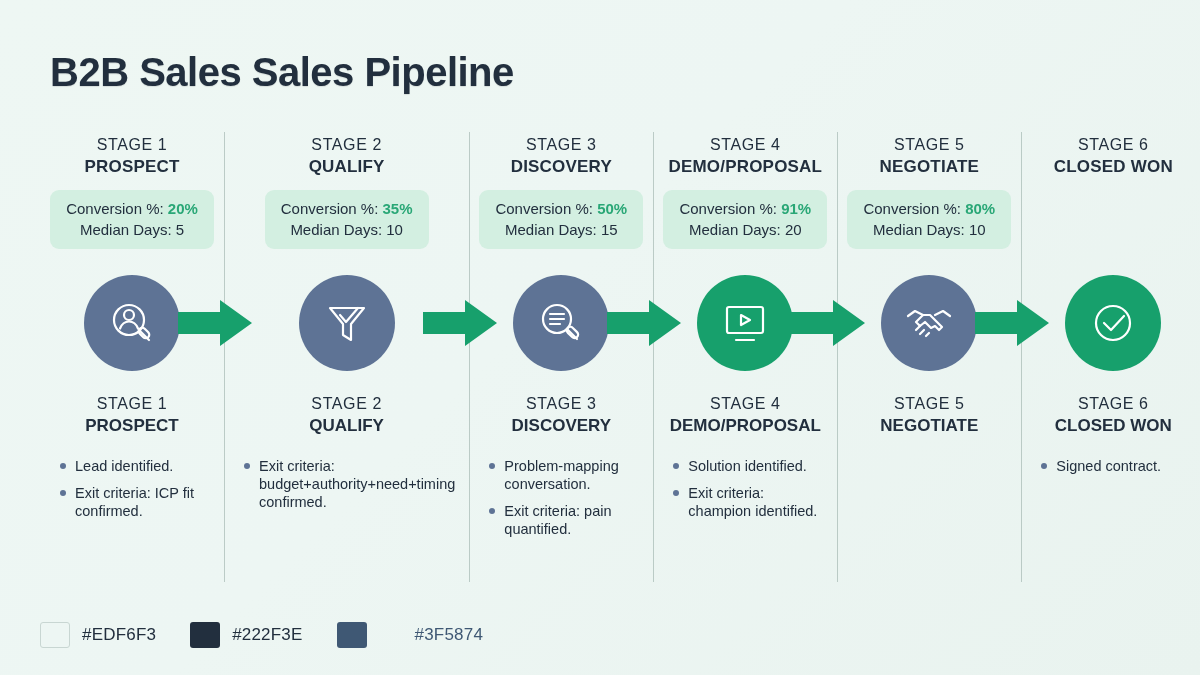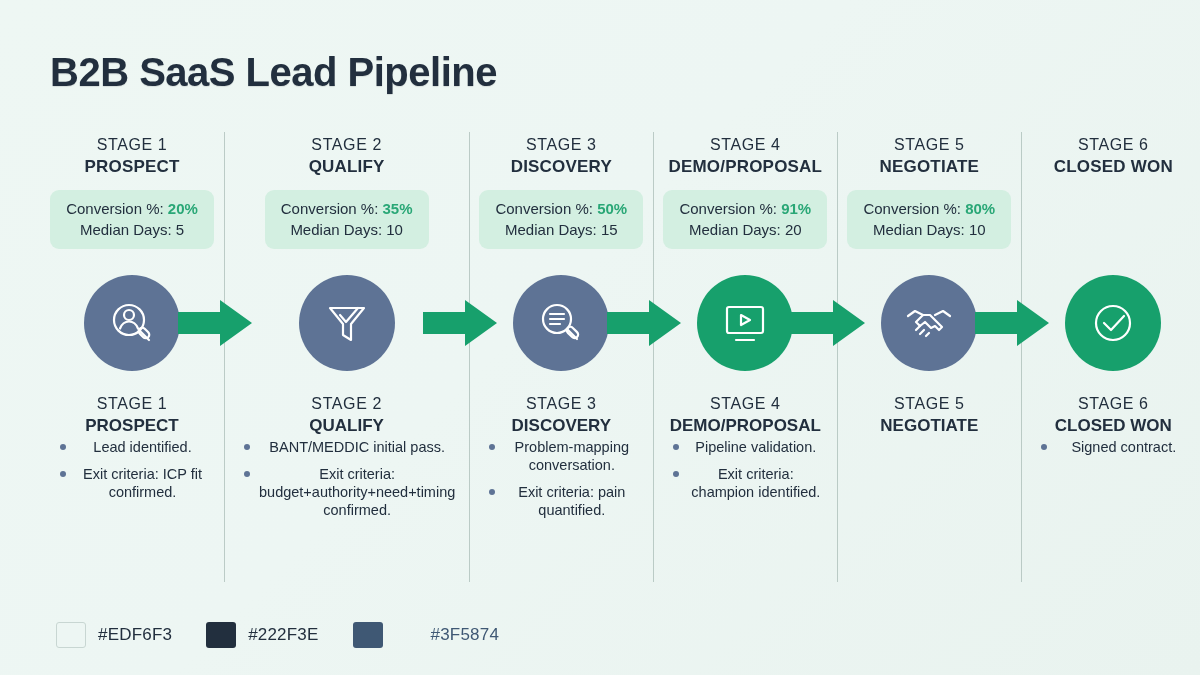--- a/index.html
+++ b/index.html
@@ -149,25 +149,24 @@
   }
   .stage-name-b {
     font-size: 17px;
     font-weight: bold;
     margin-top: 3px;
     text-align: center;
     white-space: nowrap;
   }
 
   ul.bullets {
-    margin-top: 2px;
+    margin-top: 21px;
     list-style: none;
     width: 100%;
     padding: 0 4px 0 8px;
-    text-align: center;
   }
   ul.bullets li {
     position: relative;
     padding-left: 17px;
     font-size: 14.5px;
     line-height: 18px;
     color: #222f3e;
     margin-bottom: 9px;
   }
   ul.bullets li::before {
@@ -177,21 +176,21 @@
     top: 6px;
     width: 6px;
     height: 6px;
     border-radius: 50%;
     background: #5e7395;
   }
 
   
   .legend {
     position: absolute;
-    left: 56px;
+    left: 40px;
     top: 622px;
     display: flex;
     align-items: center;
     gap: 34px;
   }
   .legend-item {
     display: flex;
     align-items: center;
     gap: 12px;
   }
@@ -210,21 +209,21 @@
   .legend-label {
     font-size: 17px;
     letter-spacing: 0.2px;
   }
   .legend-label.dark { color: #222f3e; }
   .legend-label.blue { color: #3f5874; margin-left: 36px; }
 </style>
 </head>
 <body>
 
-<div class="title">B2B SaaS Lead Pipeline</div>
+<div class="title">B2B Sales Sales Pipeline</div>
 
 <div class="pipeline">
     <div class="stage-col">
       <div class="stage-num">STAGE 1</div>
       <div class="stage-name">PROSPECT</div>
       <div class="metrics">
         <div class="metric-line"><span>Conversion %: </span><span class="metric-value-green">20%</span></div>
         <div class="metric-line"><span>Median Days: </span><span>5</span></div>
       </div>
       <div class="circle-row">
@@ -262,21 +261,20 @@
             <path d="M20 19l6 7 12-14" stroke="#ffffff" fill="none" stroke-width="2.2" stroke-linecap="round" stroke-linejoin="round"></path>
           </svg>
         </div>
         <svg class="arrow" viewBox="0 0 74 46">
           <path d="M0 12h42V0l32 23-32 23V34H0z" fill="#17a06c"></path>
         </svg>
       </div>
       <div class="stage-num-b">STAGE 2</div>
       <div class="stage-name-b">QUALIFY</div>
       <ul class="bullets">
-        <li>BANT/MEDDIC initial pass.</li>
         <li>Exit criteria: budget+authority+need+timing confirmed.</li>
       </ul>
     </div>
     <div class="stage-col">
       <div class="stage-num">STAGE 3</div>
       <div class="stage-name">DISCOVERY</div>
       <div class="metrics">
         <div class="metric-line"><span>Conversion %: </span><span class="metric-value-green">50%</span></div>
         <div class="metric-line"><span>Median Days: </span><span>15</span></div>
       </div>
@@ -317,21 +315,21 @@
             <line x1="18" y1="44" x2="36" y2="44" stroke="#ffffff" fill="none" stroke-width="2.2" stroke-linecap="round" stroke-linejoin="round"></line>
           </svg>
         </div>
         <svg class="arrow" viewBox="0 0 74 46">
           <path d="M0 12h42V0l32 23-32 23V34H0z" fill="#17a06c"></path>
         </svg>
       </div>
       <div class="stage-num-b">STAGE 4</div>
       <div class="stage-name-b">DEMO/PROPOSAL</div>
       <ul class="bullets">
-        <li>Pipeline validation.</li>
+        <li>Solution identified.</li>
         <li>Exit criteria: champion identified.</li>
       </ul>
     </div>
     <div class="stage-col">
       <div class="stage-num">STAGE 5</div>
       <div class="stage-name">NEGOTIATE</div>
       <div class="metrics">
         <div class="metric-line"><span>Conversion %: </span><span class="metric-value-green">80%</span></div>
         <div class="metric-line"><span>Median Days: </span><span>10</span></div>
       </div>

